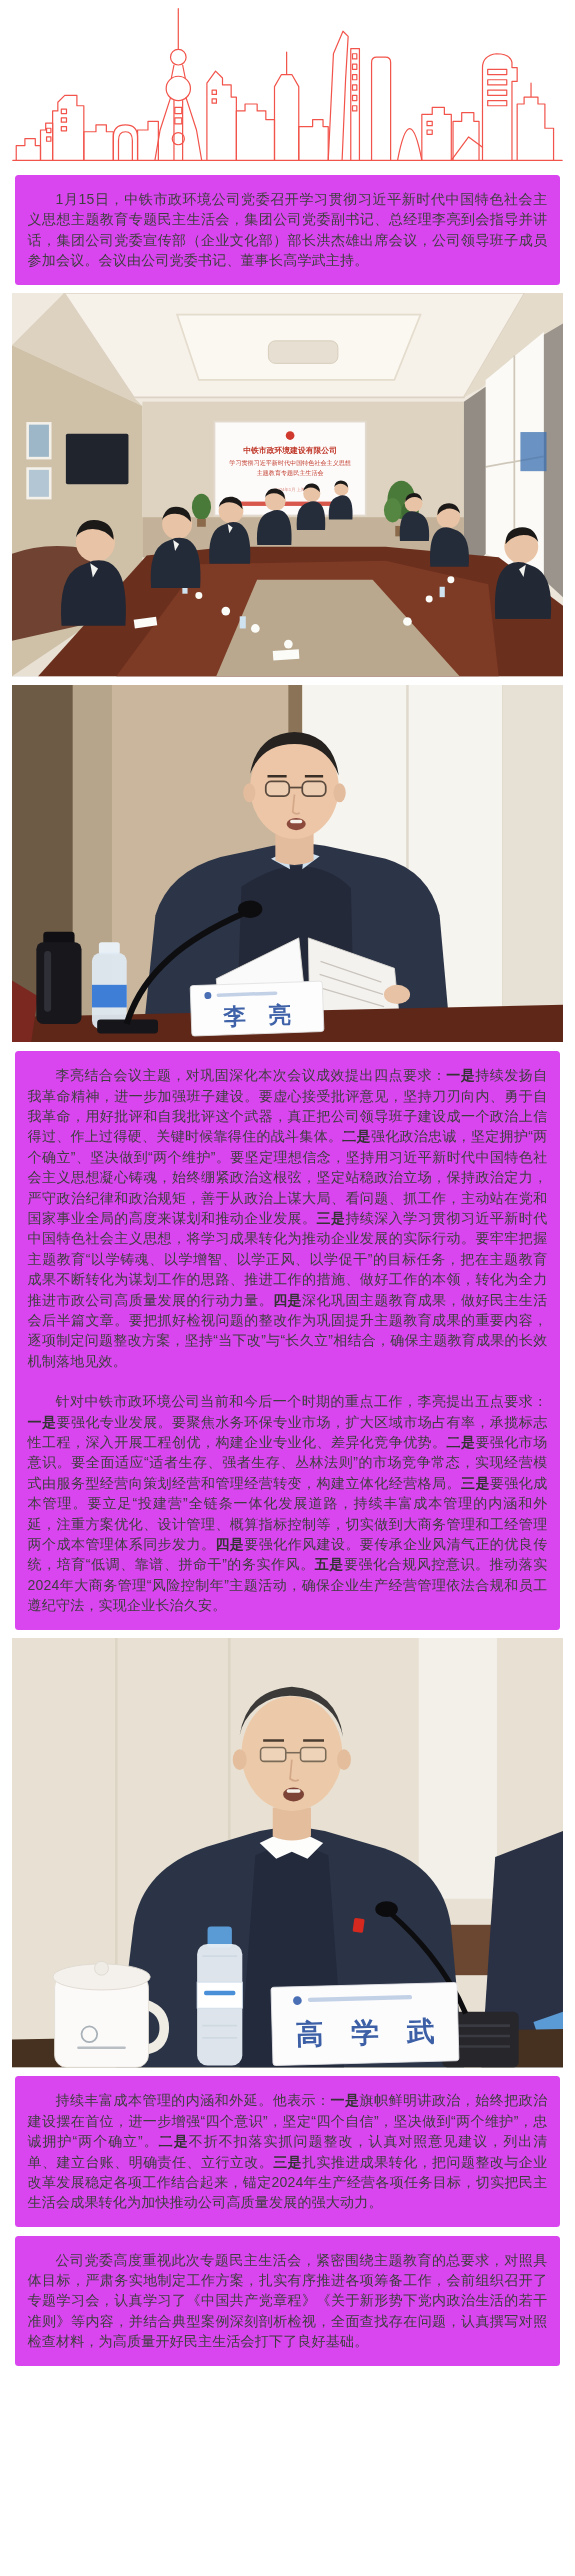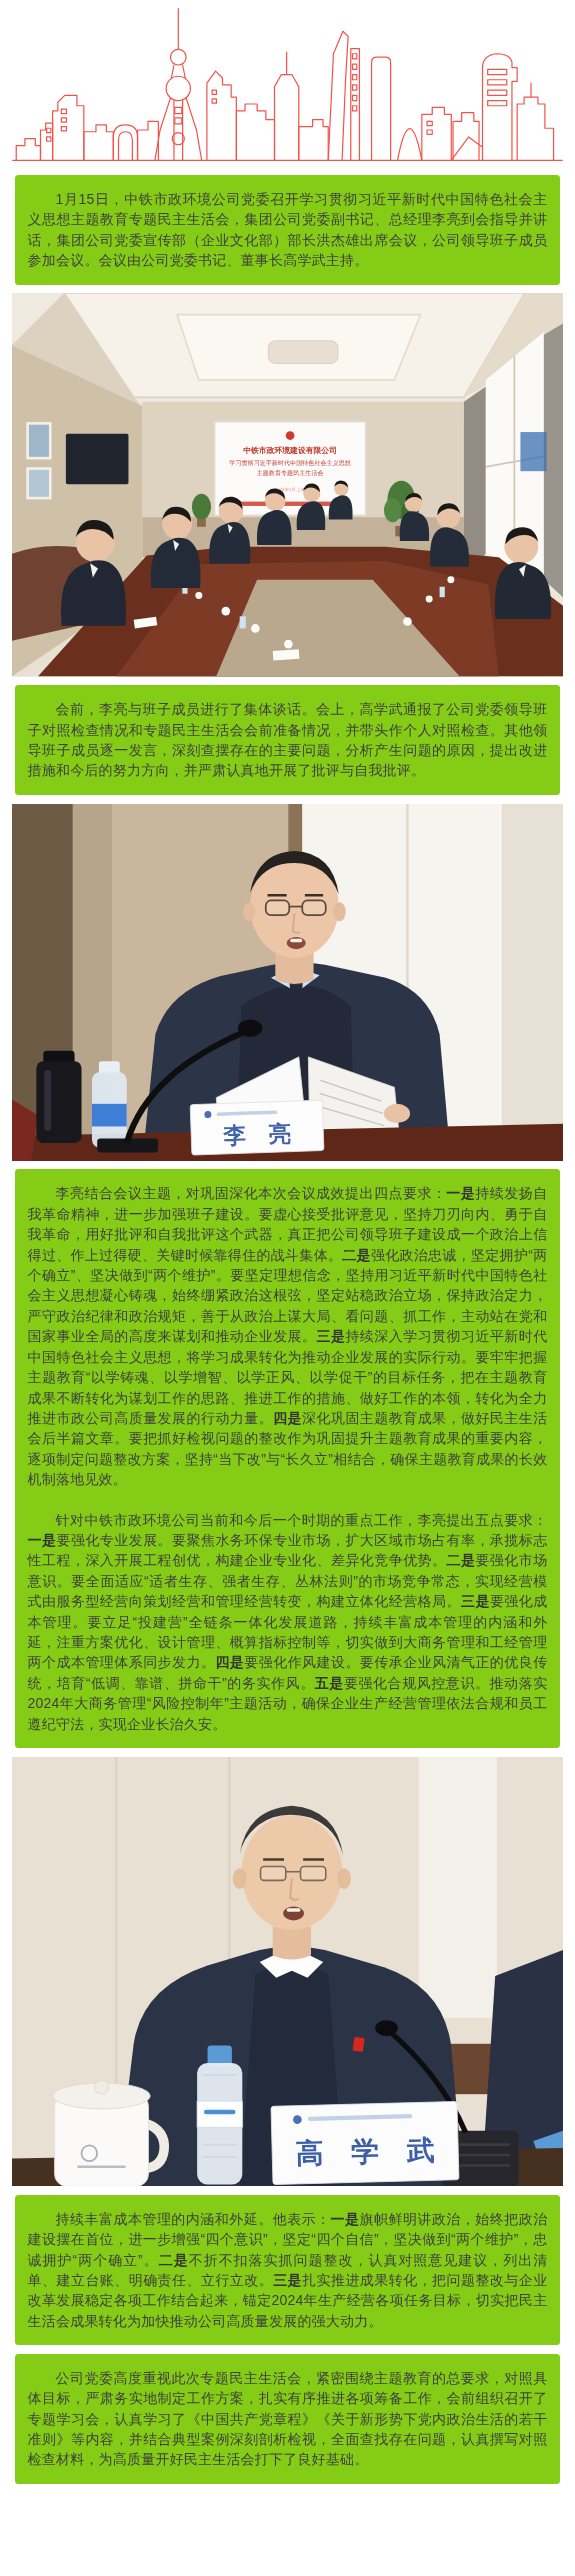--- a/index.html
+++ b/index.html
@@ -1,19 +1,19 @@
 <!DOCTYPE html>
 <html style="font-size:14px"><head>
 <meta charset="utf-8">
 <style>
   html,body{margin:0;padding:0;background:#ffffff;}
   .page{width:575px;margin:0 auto;background:#fff;font-family:"Liberation Sans",sans-serif;}
   .skyline{display:block;width:575px;height:169px;margin:0 0 6px 0;}
   .content{padding:0 12px 8.7px 12px;}
-  .text-block{background:#84cc16;border-radius:3.5px;margin:0 2.6px 8.7px 2.6px;padding:14px 13px;}
+  .text-block{background:#d946ef;border-radius:3.5px;margin:0 2.6px 8.7px 2.6px;padding:14px 13px;}
   .text-block p{margin:0;font-size:14px;line-height:20.4px;color:#3f3f3f;text-indent:2em;text-align:justify;letter-spacing:0.2px;}
   .text-block p + p{margin-top:20px;}
   .text-block .b{font-weight:bold;color:#343434;}
   figure.photo{margin:0 0 8.7px 0;padding:0;}
   figure.photo svg{display:block;width:100%;height:auto;background:#eee;}
   svg text{font-family:"Liberation Sans",sans-serif;}
 </style>
 </head>
 <body>
 
@@ -199,23 +199,20 @@
             </g>
           <g transform="translate(462,265) scale(-0.68,0.68)">
               <circle cx="0" cy="-34" r="15" fill="#e9c3a5"></circle>
               <path d="M-15 -38 Q-12 -53 2 -51 Q14 -49 14 -36 Q6 -46 -6 -44 Q-13 -42 -15 -38 Z" fill="#1c1a19"></path>
               <path d="M-26 30 Q-29 -8 -12 -16 L-2 -20 Q10 -22 16 -14 Q25 -4 23 30 Z" fill="#252c3a"></path>
             </g>
         </g>
       </svg>
     </figure>
 
-    <section class="text-block">
-      <p><span>会前，李亮与班子成员进行了集体谈话。会上，高学武通报了公司党委领导班子对照检查情况和专题民主生活会会前准备情况，并带头作个人对照检查。其他领导班子成员逐一发言，深刻查摆存在的主要问题，分析产生问题的原因，提出改进措施和今后的努力方向，并严肃认真地开展了批评与自我批评。</span></p>
-    </section>
 
     <figure class="photo">
       <svg viewBox="0 0 634 411">
         <rect x="0" y="0" width="634" height="411" fill="#c9b69d"></rect>
         <rect x="0" y="0" width="70" height="411" fill="#6e5b45"></rect>
         <rect x="70" y="0" width="45" height="411" fill="#b7a58b"></rect>
         <rect x="318" y="0" width="16" height="411" fill="#8a7357"></rect>
         <rect x="334" y="0" width="230" height="411" fill="#f6f4ef"></rect>
         <rect x="564" y="0" width="70" height="411" fill="#e7e0d4"></rect>
         <path d="M455 0 V411" stroke="#e0dace" stroke-width="3"></path>

